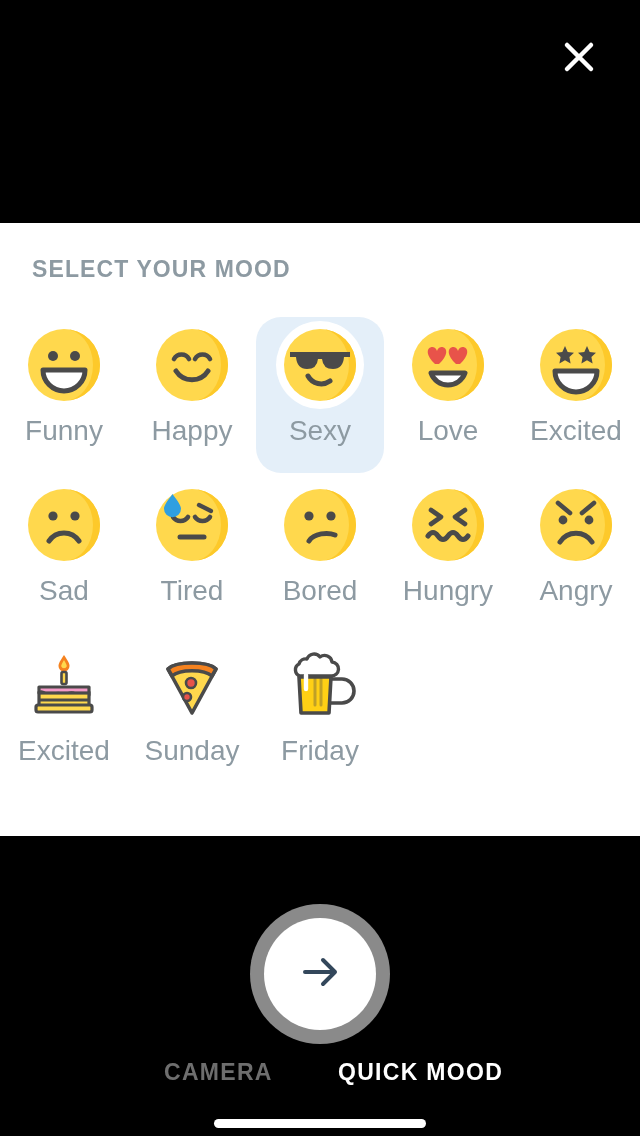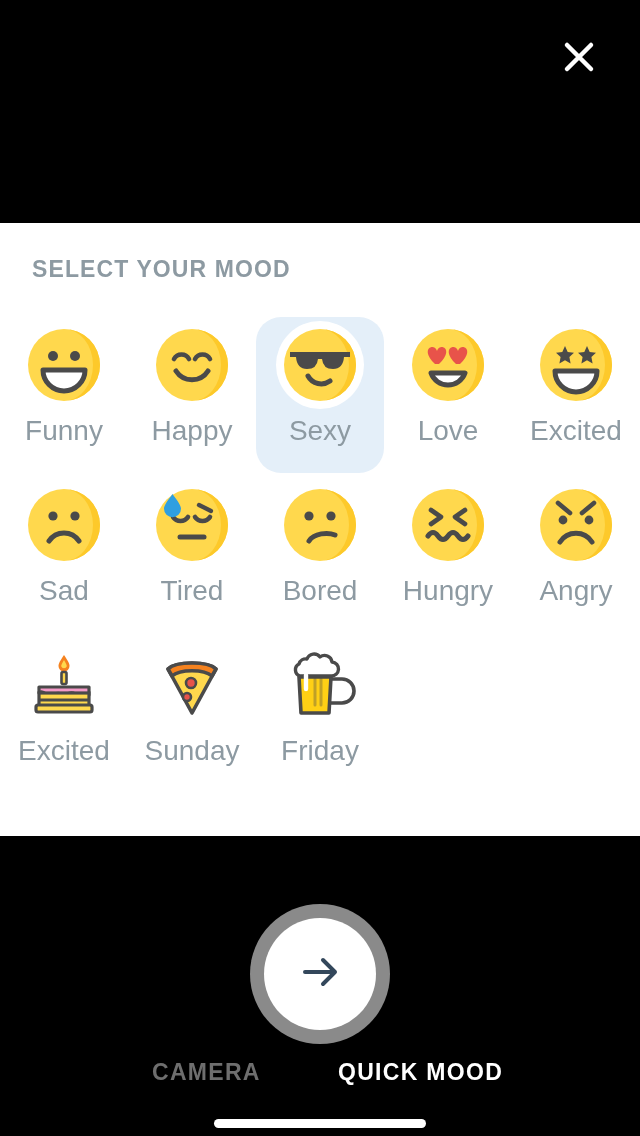--- a/index.html
+++ b/index.html
@@ -125,21 +125,21 @@
   .tab {
     font-size:23px;
     font-weight:bold;
     letter-spacing:1.3px;
     cursor:pointer;
     font-family:"Liberation Sans", sans-serif;
     white-space:nowrap;
   }
   .tab-camera {
     position:absolute;
-    left:152px;
+    left:164px;
     color:#6e6e6e;
   }
   .tab-quickmood {
     position:absolute;
     left:338px;
     color:#fff;
     text-align:right;
   }
   .home-indicator {
     position:absolute;

